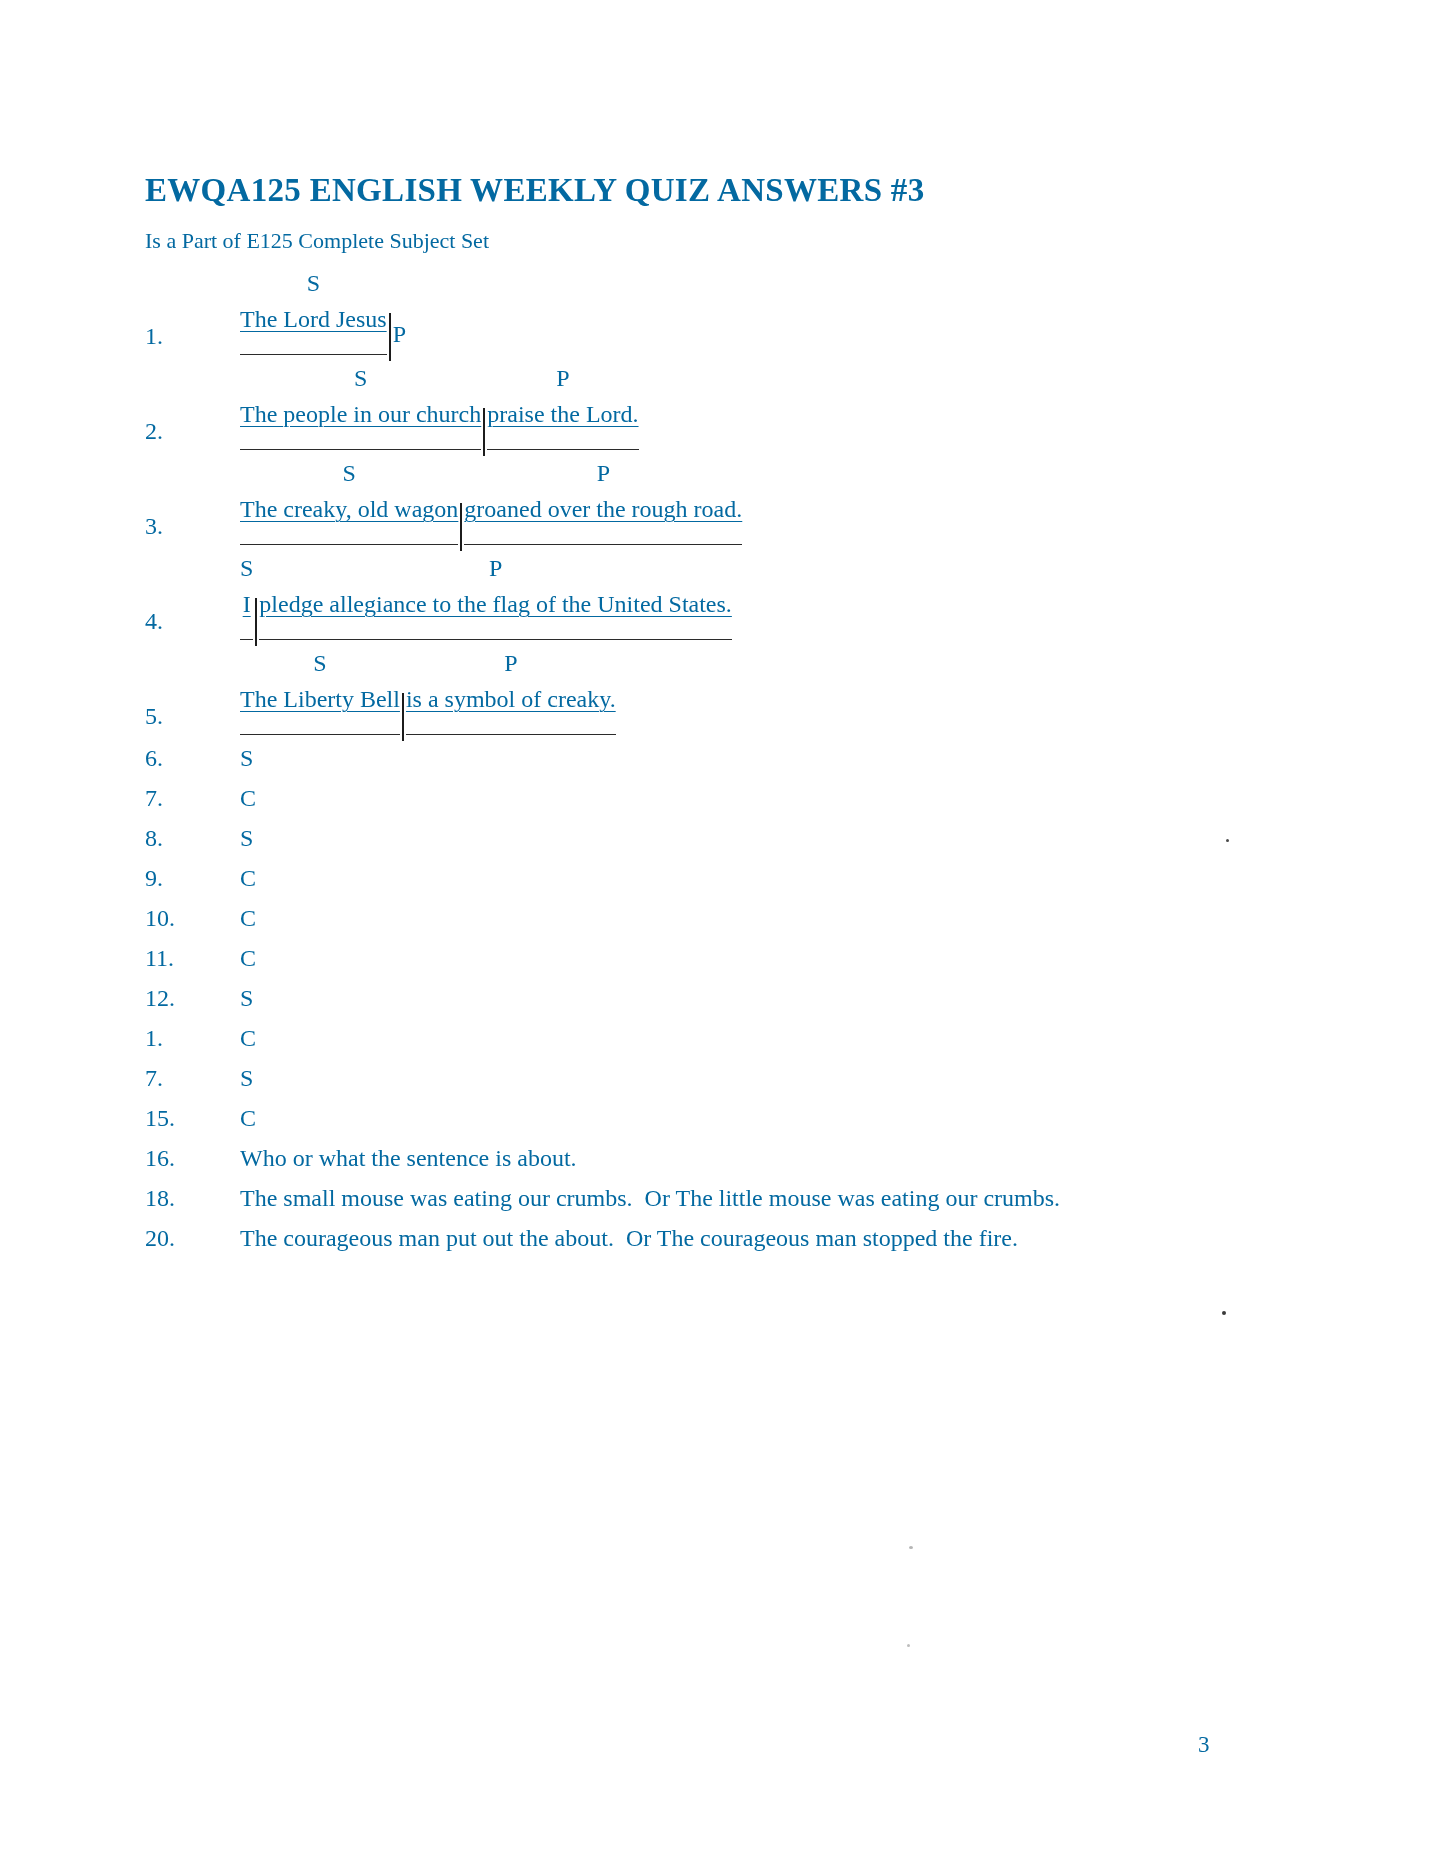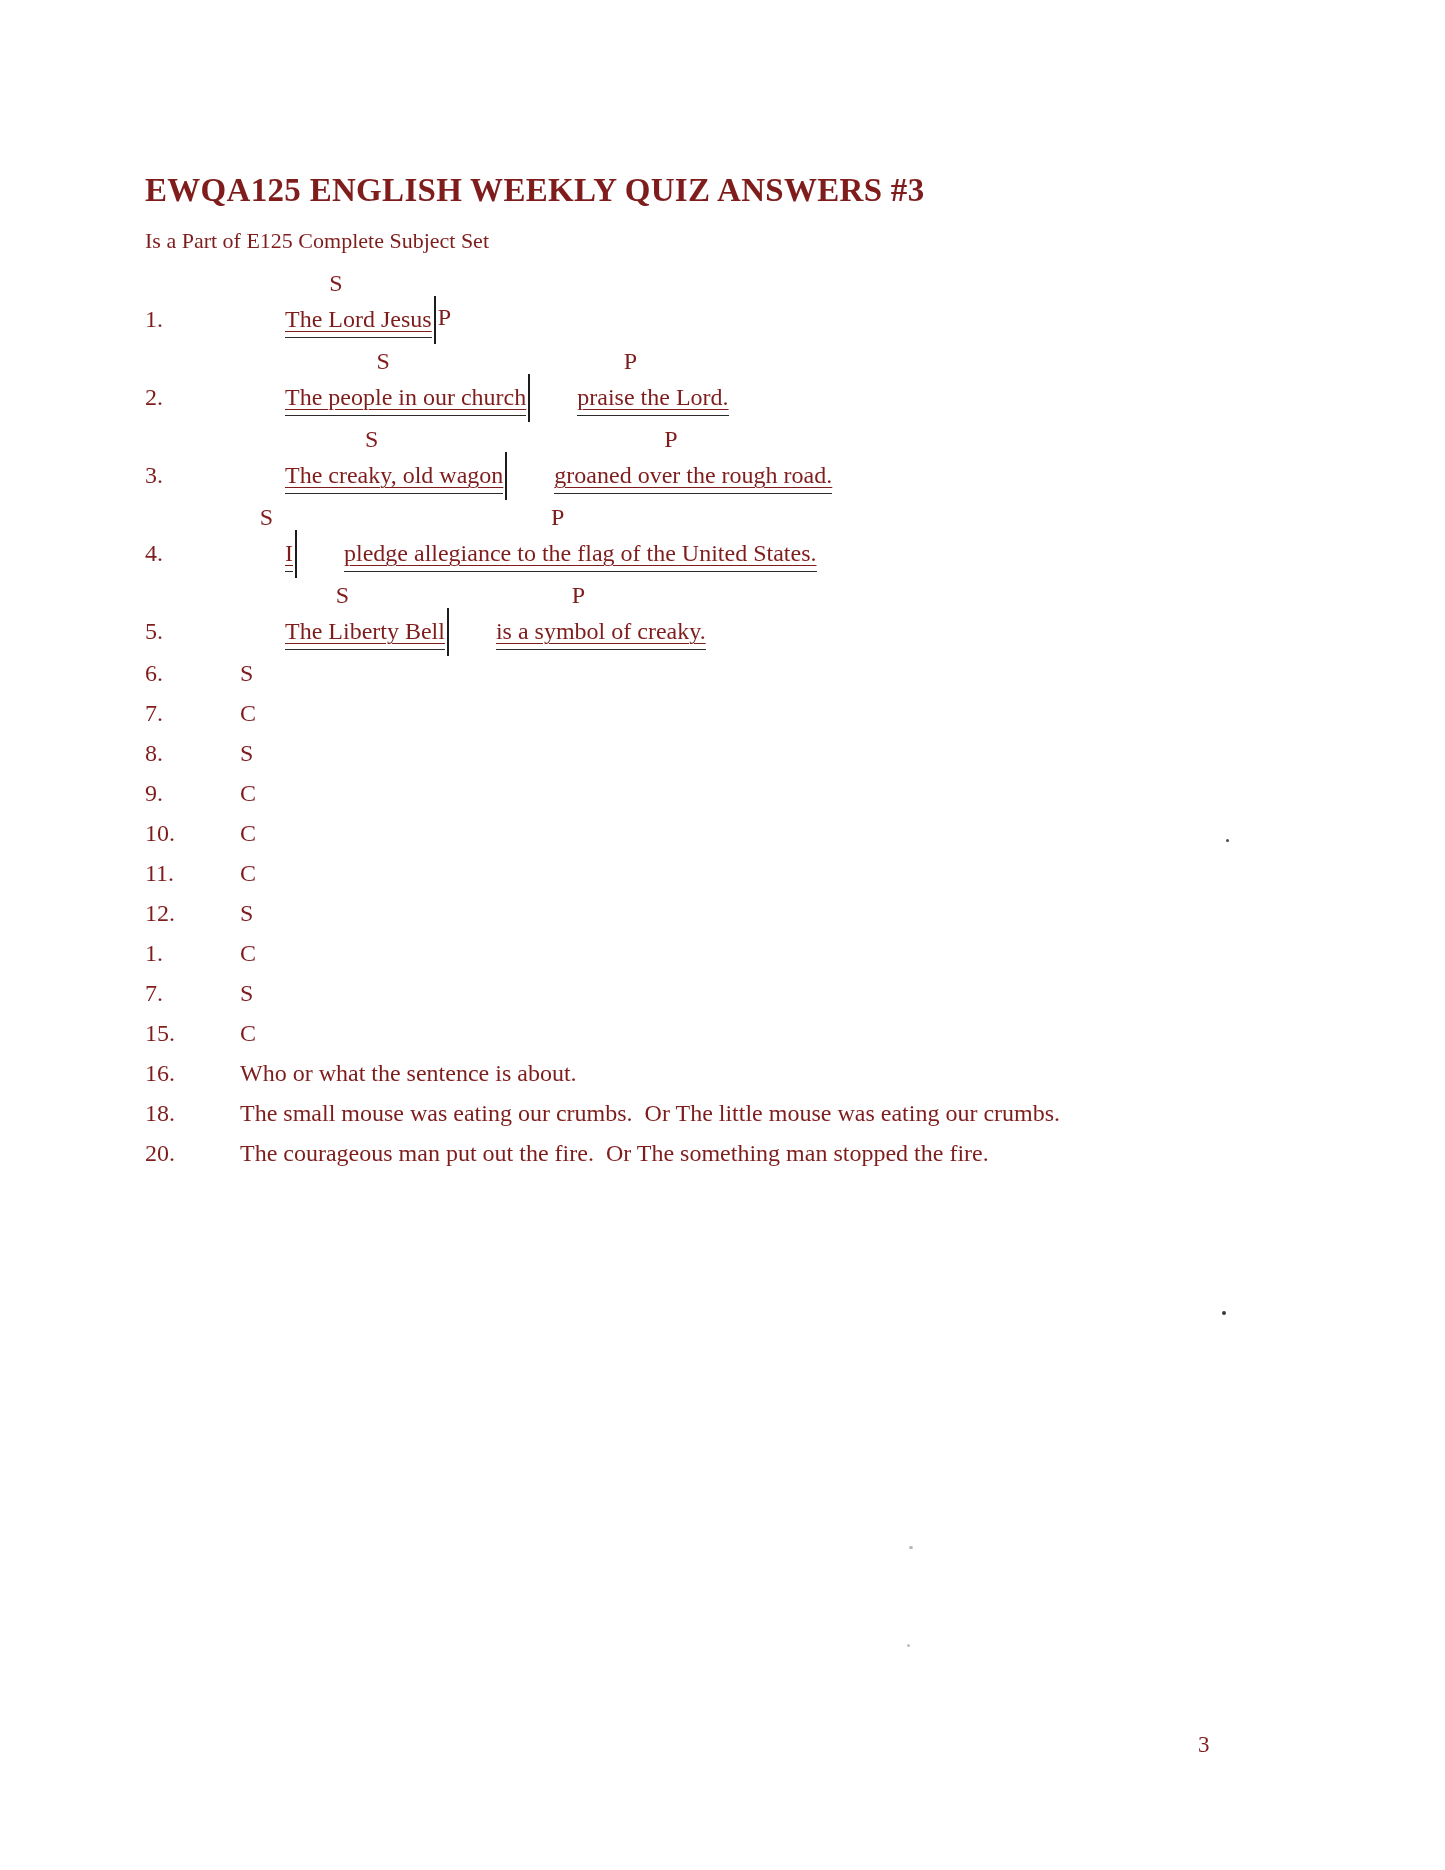--- a/index.html
+++ b/index.html
@@ -2,21 +2,21 @@
 <html><head>
 <meta charset="utf-8">
 <style>
   html, body { margin: 0; padding: 0; background: #e8e8e8; }
   .page {
     position: relative;
     width: 1445px;
     height: 1870px;
     margin: 0 auto;
     background: #ffffff;
-    color: #7f1d1d;
+    color: #0369a1;
     font-family: "Liberation Serif", serif;
     overflow: hidden;
   }
   .content {
     position: absolute;
     left: 145px;
     top: 170px;
     width: 1180px;
   }
   .title {
@@ -55,22 +55,21 @@
     line-height: 30px;
     margin-bottom: 6px;
   }
   .seg .seg-text {
     display: block;
     line-height: 30px;
     text-decoration: underline;
     text-decoration-thickness: 1px;
     text-underline-offset: 4px;
     border-bottom: 1px solid #2b2b2b;
-    padding-bottom: 3px;
-    margin-left: 45px;
+    padding-bottom: 20px;
   }
   .bar {
     display: inline-block;
     vertical-align: bottom;
     width: 2px;
     height: 48px;
     background: #1c1c1c;
     position: relative;
     top: 6px;
     margin: 0 2px;
@@ -168,21 +167,21 @@
       <div class="item single">
         <span class="num">16.</span>
         <span class="text">Who or what the sentence is about.</span>
       </div>
       <div class="item single">
         <span class="num">18.</span>
         <span class="text">The small mouse was eating our crumbs.  Or The little mouse was eating our crumbs.</span>
       </div>
       <div class="item single">
         <span class="num">20.</span>
-        <span class="text">The courageous man put out the fire.  Or The something man stopped the fire.</span>
+        <span class="text">The courageous man put out the about.  Or The courageous man stopped the fire.</span>
       </div>
 
     </div>
   </div>
 
   <div class="page-number">3</div>
 
   <div class="speck s1"></div>
   <div class="speck s2"></div>
   <div class="speck s3"></div>

